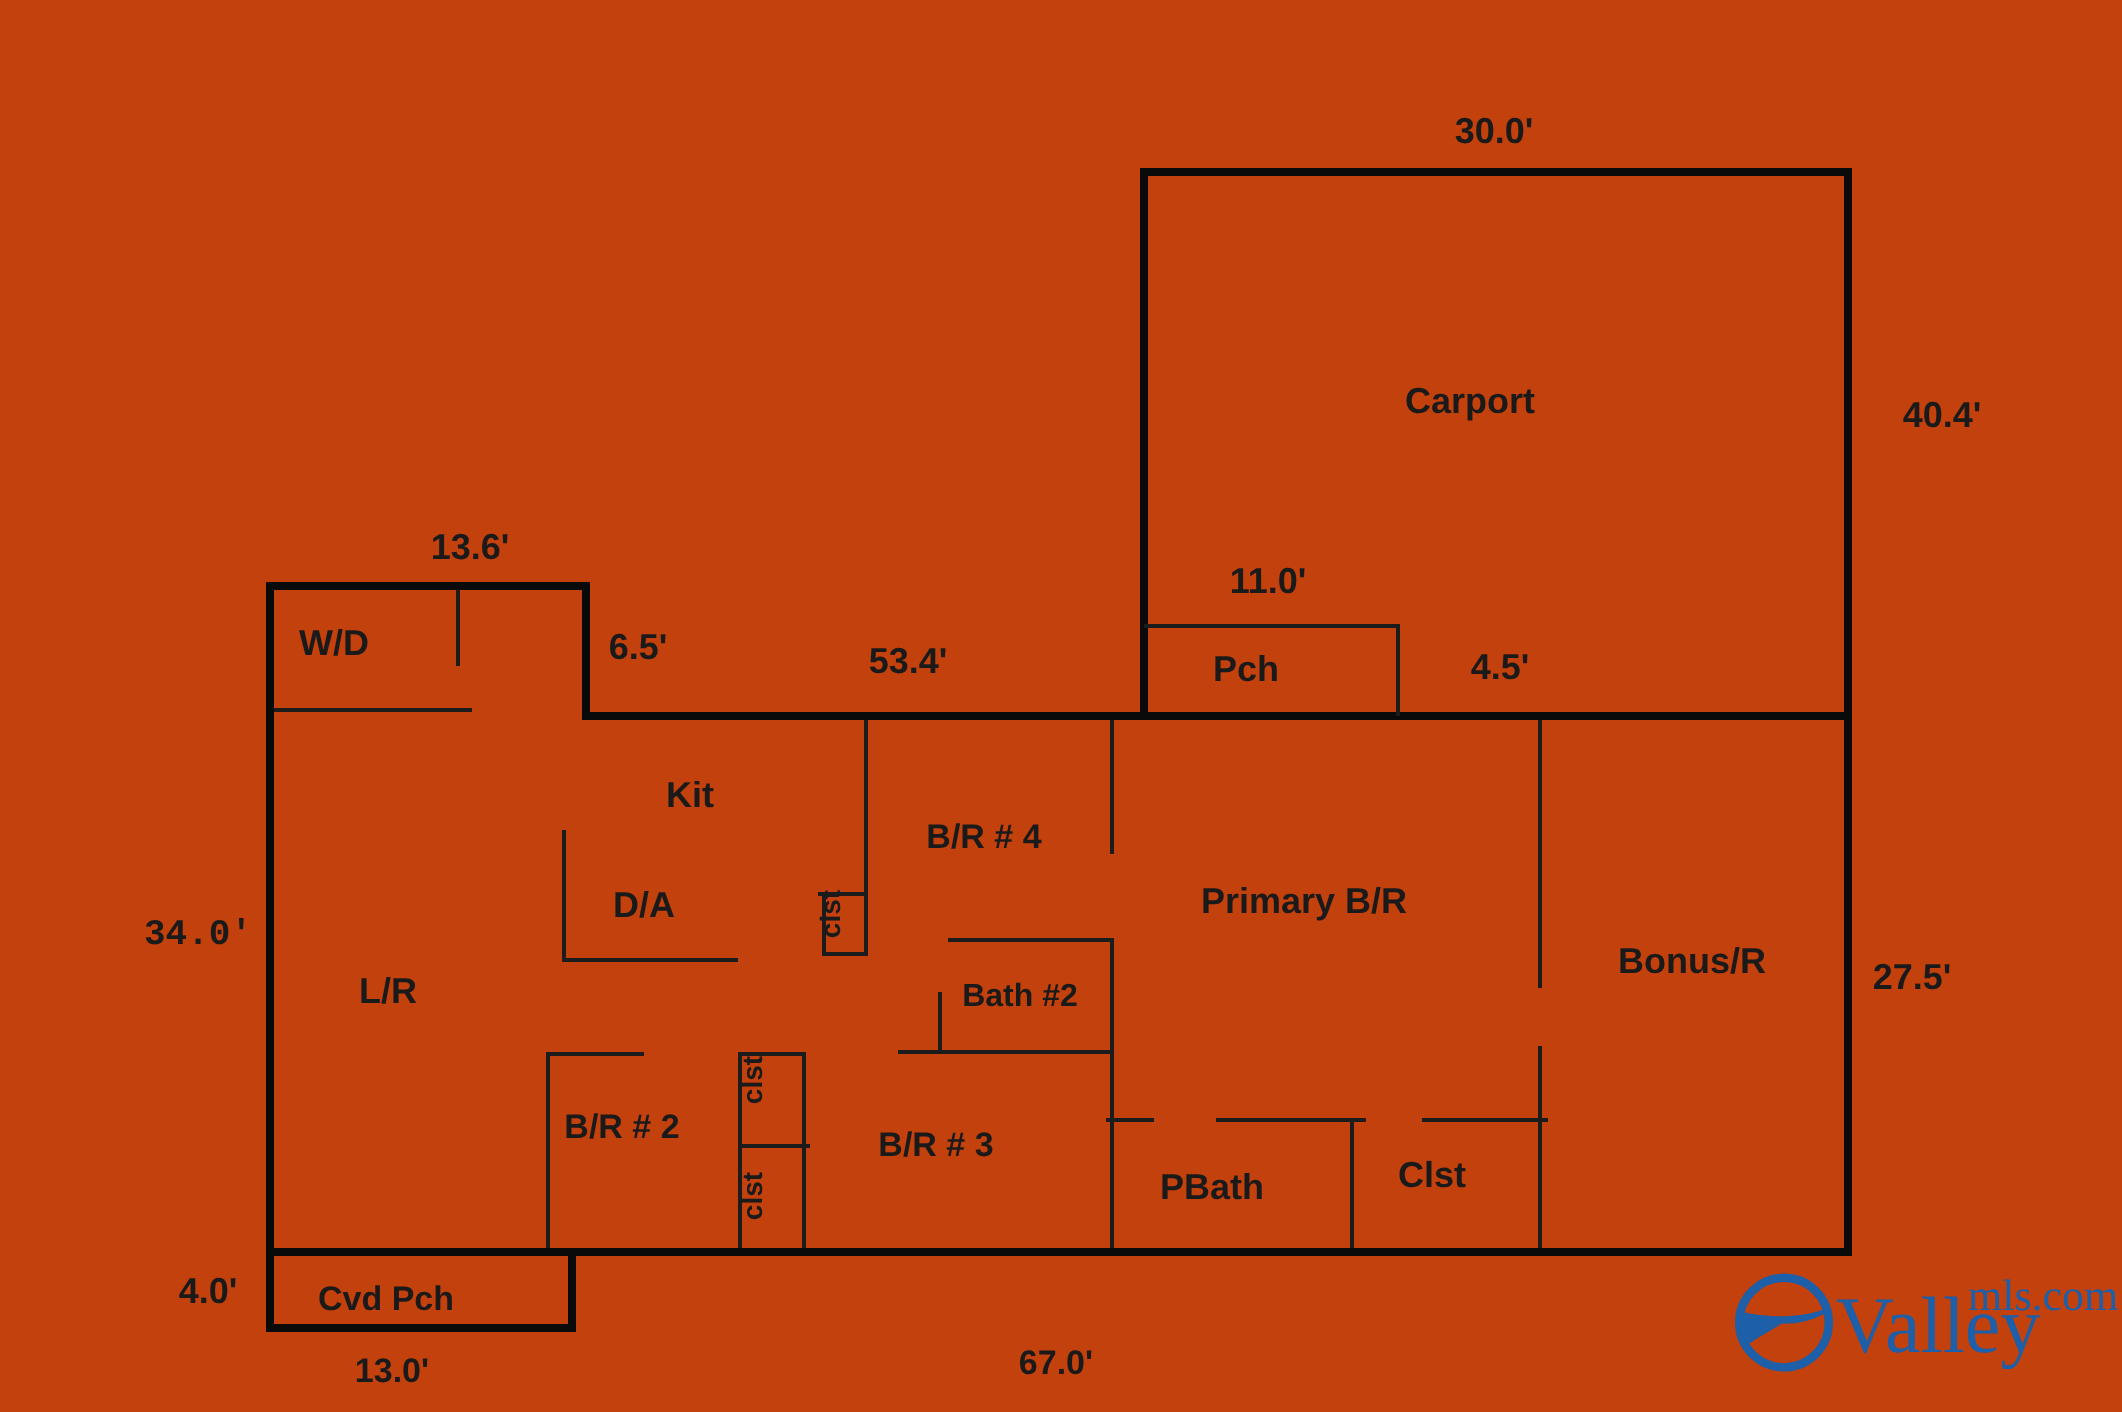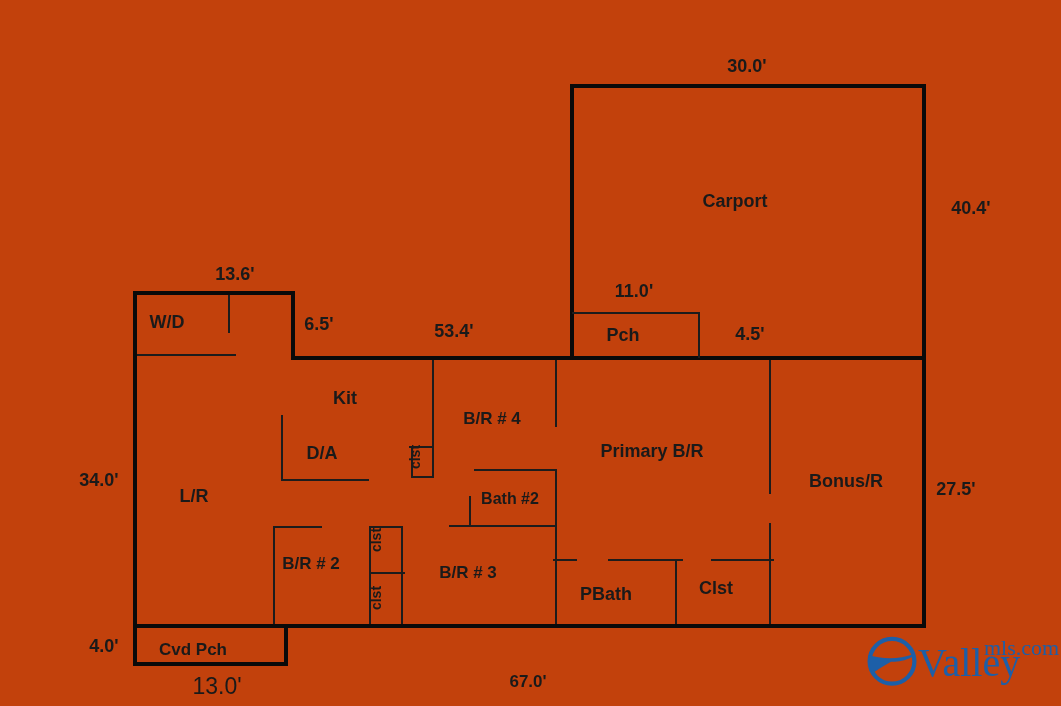--- a/index.html
+++ b/index.html
@@ -62,35 +62,35 @@
   <div class="lb" style="left:319px;top:324px;">6.5'</div>
   <div class="lb" style="left:454px;top:331px;">53.4'</div>
   <div class="lb" style="left:634px;top:291px;">11.0'</div>
   <div class="lb" style="left:623px;top:335px;">Pch</div>
   <div class="lb" style="left:726px;top:334px;margin-left:24px;">4.5'</div>
   <div class="lb" style="left:345px;top:398px;">Kit</div>
   <div class="lb" style="left:492px;top:419px;font-size:17px;">B/R # 4</div>
   <div class="lb" style="left:322px;top:453px;">D/A</div>
   <div class="lb rot" style="left:415px;top:457px;">clst</div>
   <div class="lb" style="left:652px;top:451px;">Primary B/R</div>
-  <div class="lb" style="left:99px;top:480px;">34.0'</div>
+  <div class="lb" style="left:99px;top:468px;font-family:Liberation Mono, monospace;">34.0'</div>
   <div class="lb" style="left:194px;top:496px;">L/R</div>
   <div class="lb" style="left:846px;top:481px;">Bonus/R</div>
   <div class="lb" style="left:956px;top:489px;">27.5'</div>
   <div class="lb" style="left:510px;top:499px;font-size:16px;">Bath #2</div>
   <div class="lb" style="left:311px;top:564px;font-size:17px;">B/R # 2</div>
   <div class="lb rot" style="left:376px;top:540px;">clst</div>
   <div class="lb rot" style="left:376px;top:598px;">clst</div>
   <div class="lb" style="left:468px;top:573px;font-size:17px;">B/R # 3</div>
   <div class="lb" style="left:606px;top:594px;">PBath</div>
   <div class="lb" style="left:716px;top:588px;">Clst</div>
   <div class="lb" style="left:104px;top:646px;text-align:right;">4.0'</div>
   <div class="lb" style="left:193px;top:650px;font-size:17px;">Cvd Pch</div>
   <div class="lb" style="left:528px;top:642px;font-size:17px;margin-top:40px;">67.0'</div>
-  <div class="lb" style="left:217px;top:686px;font-weight:normal;font-size:23px;">13.0'</div>
+  <div class="lb" style="left:196px;top:686px;font-weight:bold;font-size:17px;">13.0'</div>
 
   <svg style="position:absolute;left:860px;top:628px;" width="200" height="70" viewBox="0 0 200 70">
     <circle cx="32" cy="33.3" r="22.4" fill="none" stroke="#1d5fa8" stroke-width="4.2"></circle>
     <path d="M 8.3 27 C 20 31 40 31.5 52.3 26.5 L 52.5 28.8 C 44 33.3 37 34 31 33.8 C 24 38 17 42 12.3 45.5 C 9.8 40 8.5 33 8.3 27 Z" fill="#1d5fa8"></path>
     <text x="58" y="48" font-family="Liberation Serif, serif" font-size="40px" fill="#1d5fa8">Valley</text>
     <text x="124" y="27" font-family="Liberation Serif, serif" font-size="22px" fill="#1d5fa8">mls.com</text>
   </svg>
 </div>
 
 </body></html>

